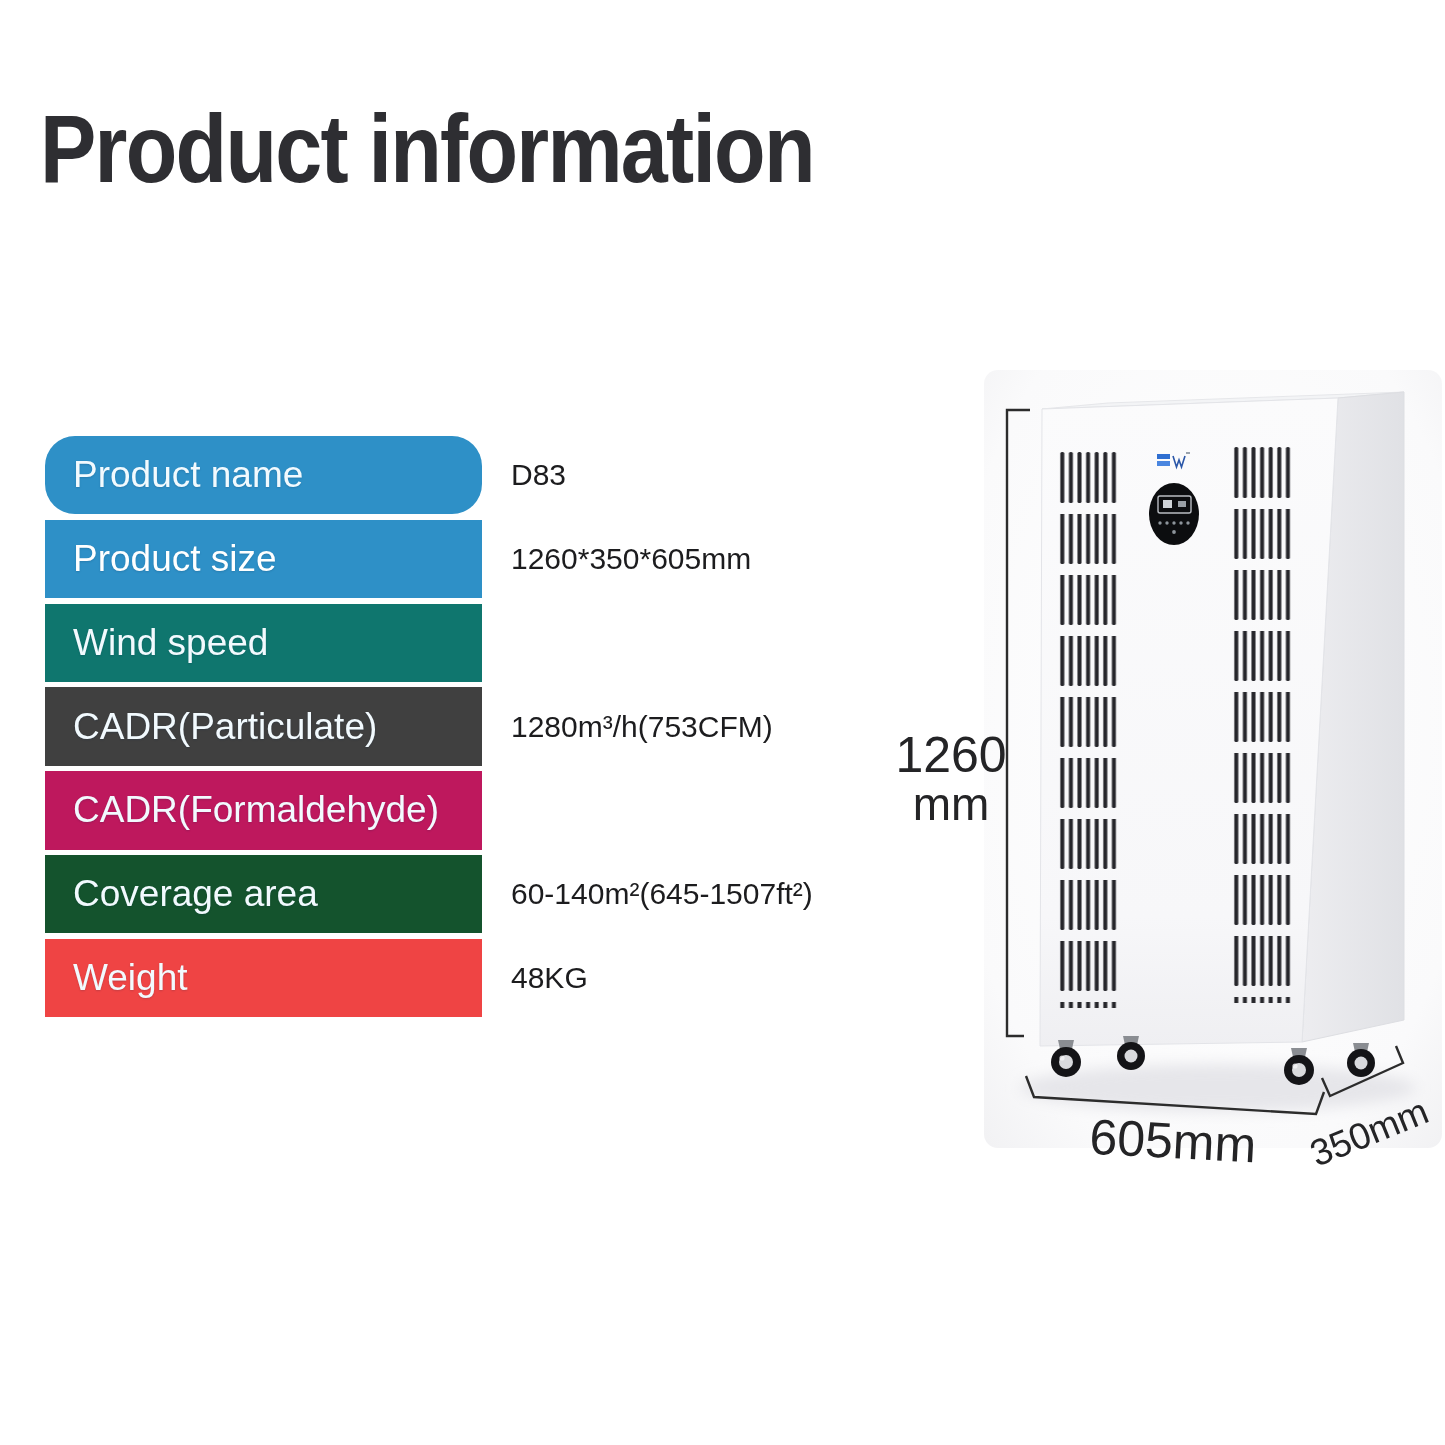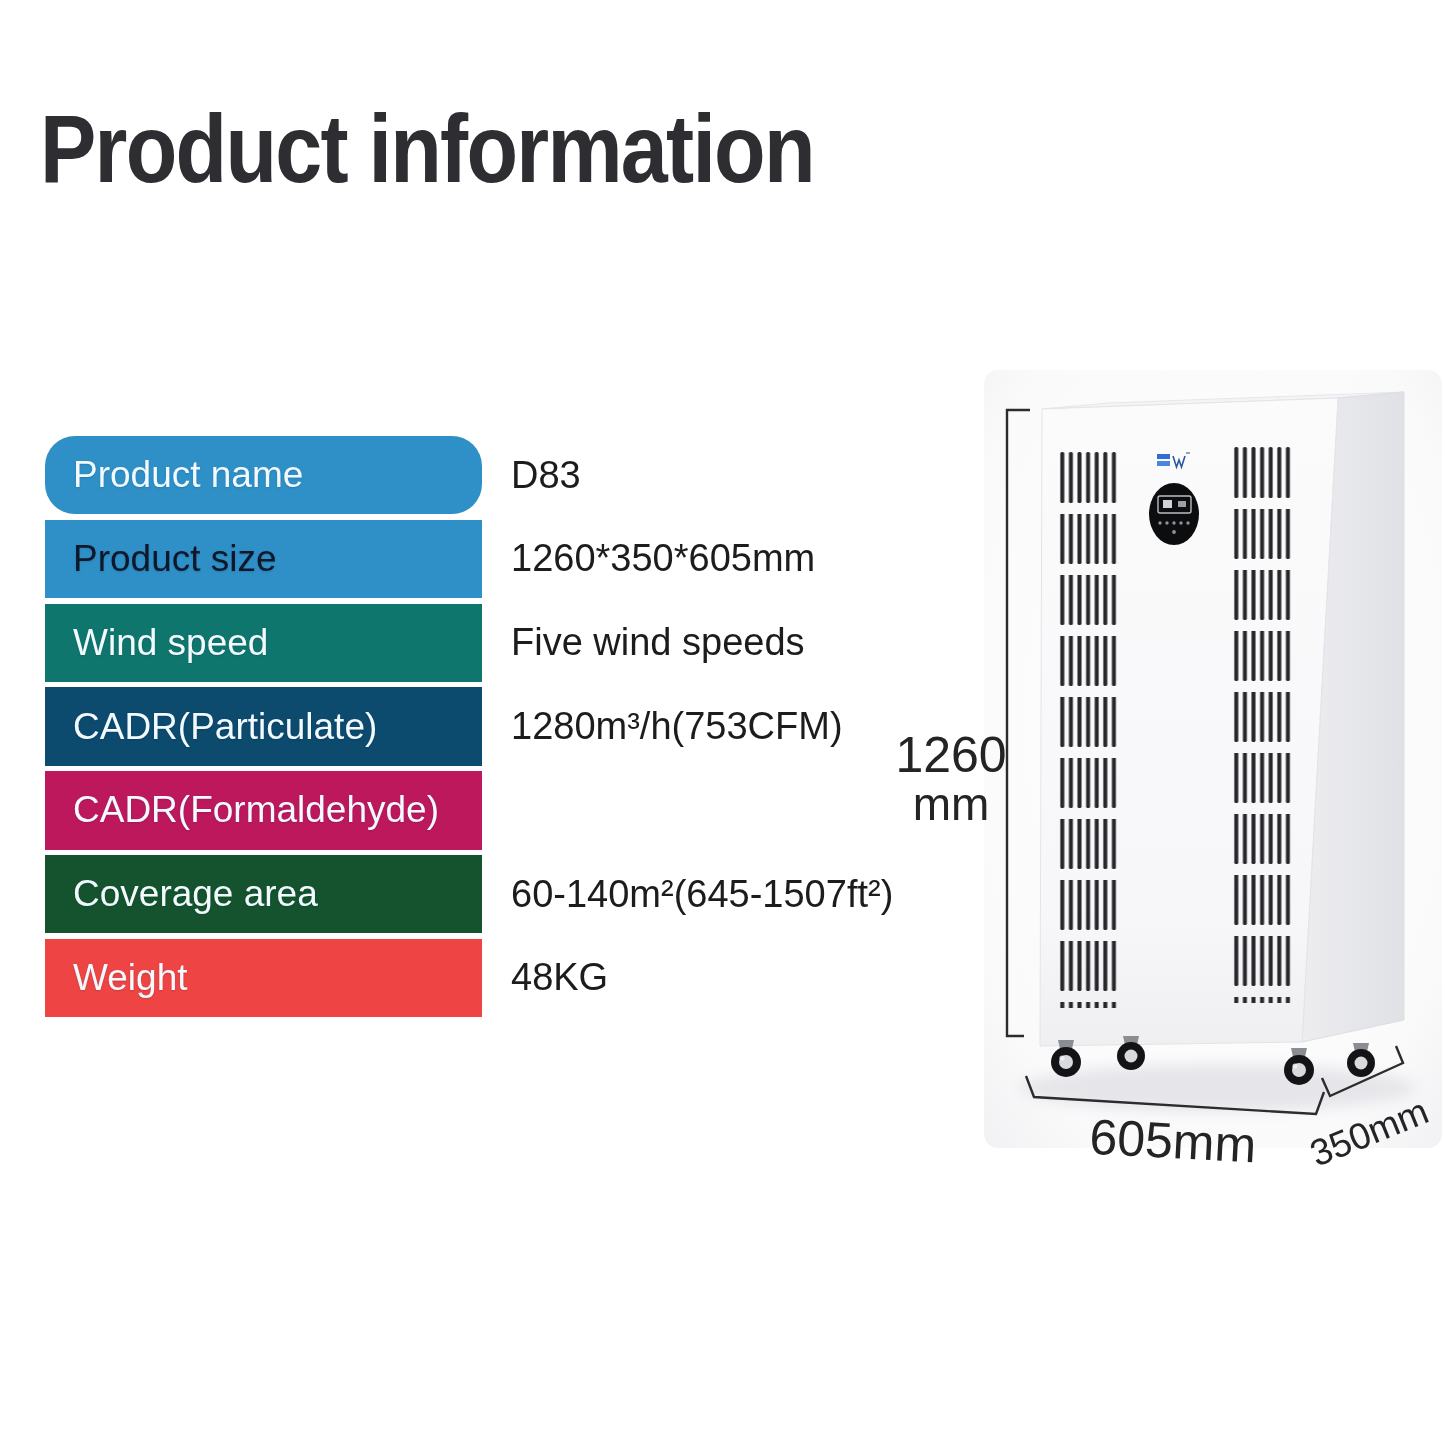--- a/index.html
+++ b/index.html
@@ -46,21 +46,21 @@
     display:flex;
     align-items:center;
     padding-left:28px;
     text-shadow:0 1px 2px rgba(0,40,70,.18);
     white-space:nowrap;
   }
   .spec-value{
     margin-left:29px;
     display:flex;
     align-items:center;
-    font-size:38px;
+    font-size:30px;
     color:#1c1c1e;
     white-space:nowrap;
   }
 
   
   .product-figure{
     position:absolute;
     left:875px;top:350px;
     width:570px;height:870px;
   }
@@ -69,29 +69,28 @@
 <body>
 
 <div class="page-title">Product information</div>
 
 <div class="spec-table">
   <div class="spec-row">
     <div class="spec-label" style="background: rgb(46, 144, 199); color: rgb(242, 250, 254); border-radius: 30px;">Product name</div>
     <div class="spec-value">D83</div>
   </div>
   <div class="spec-row">
-    <div class="spec-label" style="background: rgb(46, 144, 199); color: #0f172a;">Product size</div>
+    <div class="spec-label" style="background: rgb(46, 144, 199); color: #ffffff;">Product size</div>
     <div class="spec-value">1260*350*605mm</div>
   </div>
   <div class="spec-row">
     <div class="spec-label" style="background: #0f766e; color: rgb(242, 250, 254);">Wind speed</div>
-    <div class="spec-value">Five wind speeds</div>
-  </div>
-  <div class="spec-row">
-    <div class="spec-label" style="background: #0c4a6e; color: rgb(242, 250, 254);">CADR(Particulate)</div>
+  </div>
+  <div class="spec-row">
+    <div class="spec-label" style="background: #404040; color: rgb(242, 250, 254);">CADR(Particulate)</div>
     <div class="spec-value">1280m³/h(753CFM)</div>
   </div>
   <div class="spec-row">
     <div class="spec-label" style="background: #be185d; color: rgb(242, 250, 254);">CADR(Formaldehyde)</div>
   </div>
   <div class="spec-row">
     <div class="spec-label" style="background: #14532d; color: rgb(242, 250, 254);">Coverage area</div>
     <div class="spec-value">60-140m²(645-1507ft²)</div>
   </div>
   <div class="spec-row">

